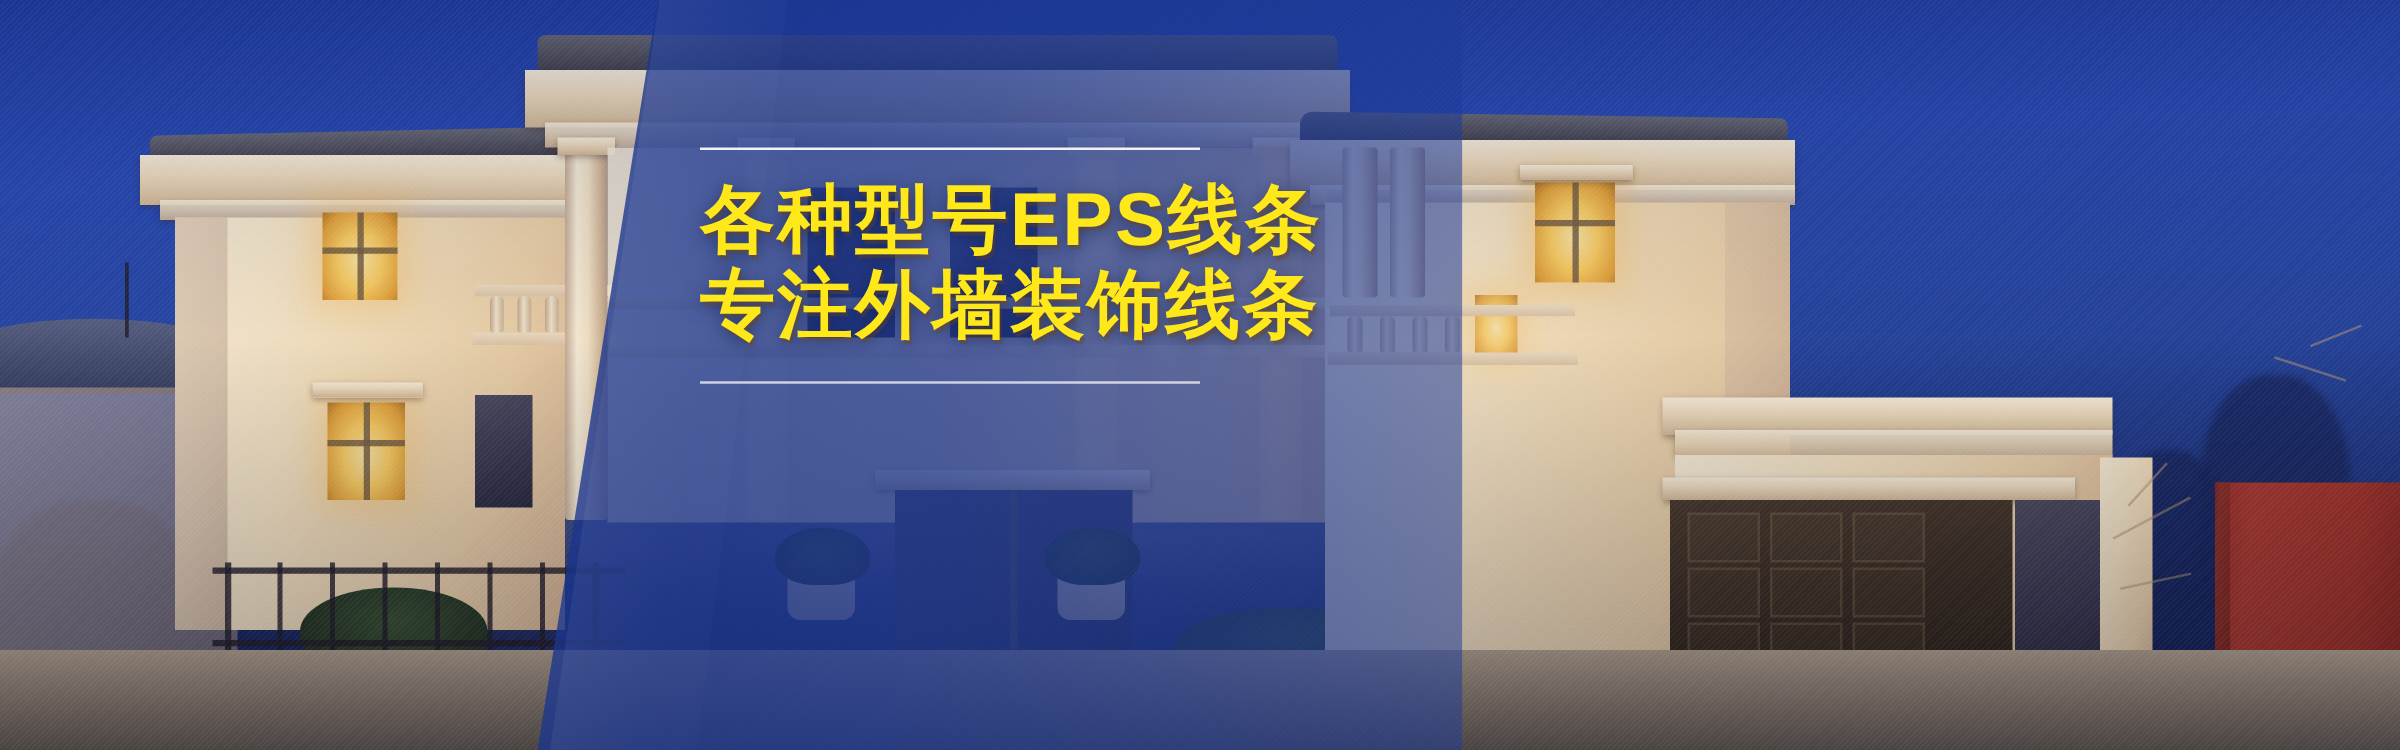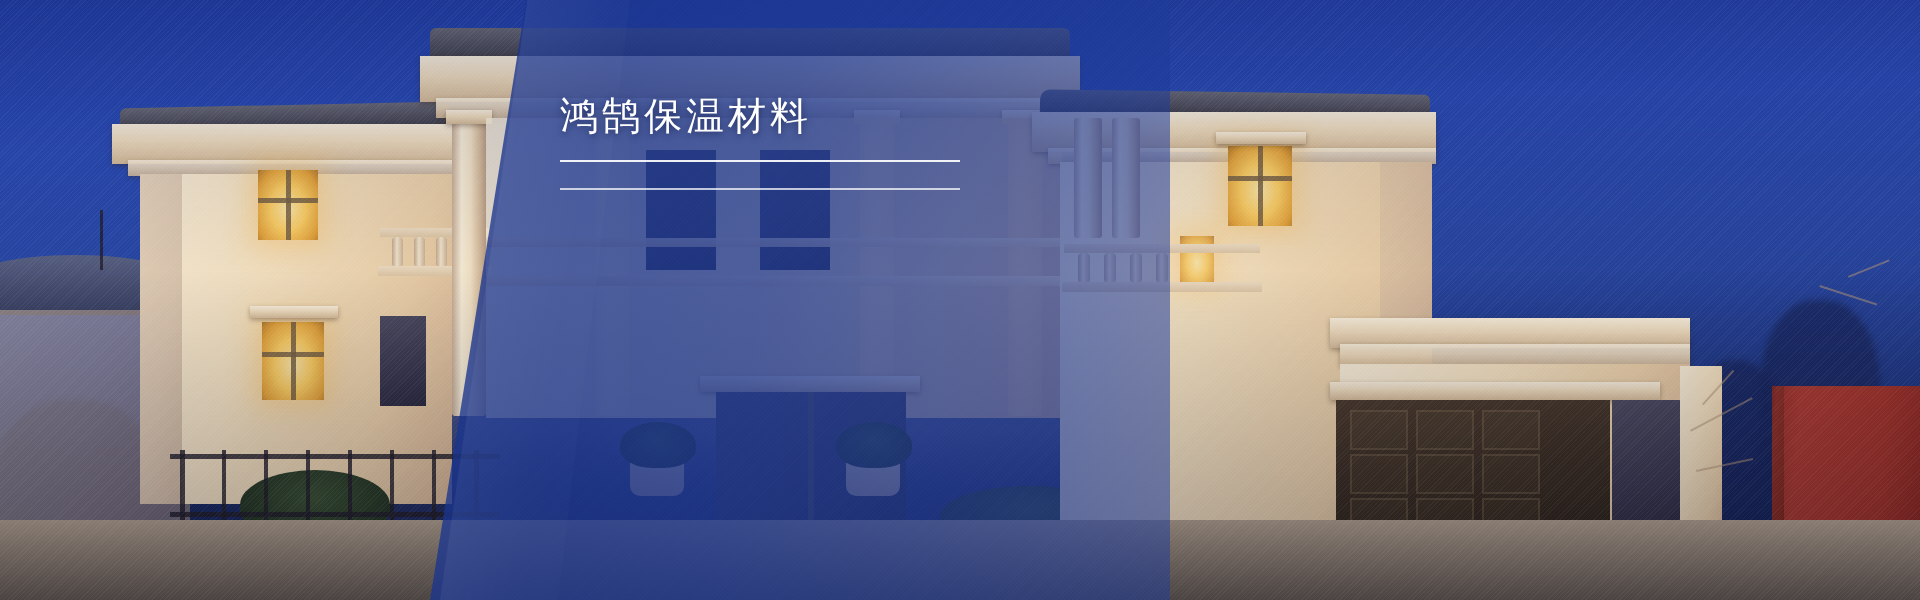--- a/index.html
+++ b/index.html
@@ -334,22 +334,25 @@
 
     <div class="grade"></div>
     <div class="texture"></div>
   </div>
 
   <div class="overlay-panel"></div>
   <div class="overlay-sheen"></div>
 
   <div class="copy">
 
-    <div class="brand">鸿鹄保温材料</div>
 
     <div class="rule-top"></div>
 
+    <div class="headline">
+      <span class="l1">各种型号EPS线条</span>
+      <span class="l2">专注外墙装饰线条</span>
+    </div>
 
     <div class="rule-bottom"></div>
 
   </div>
 
 </div>
 
 </body></html>

